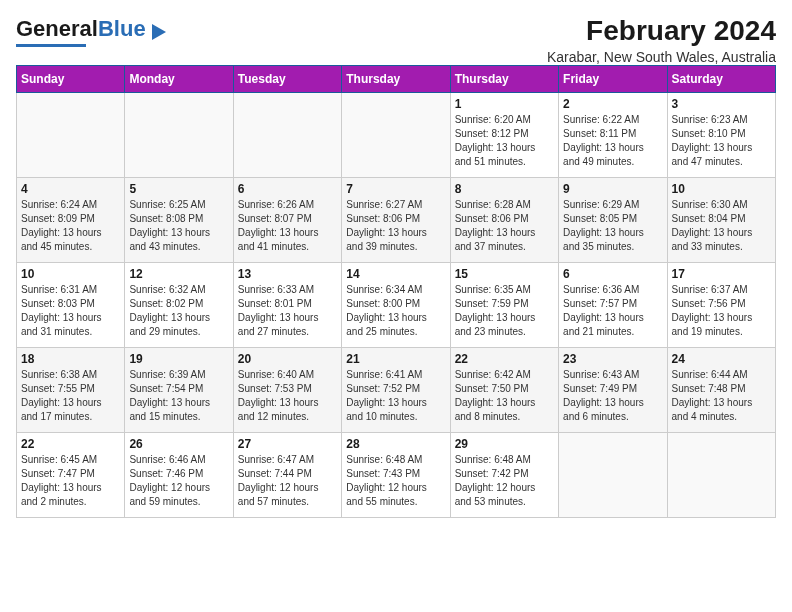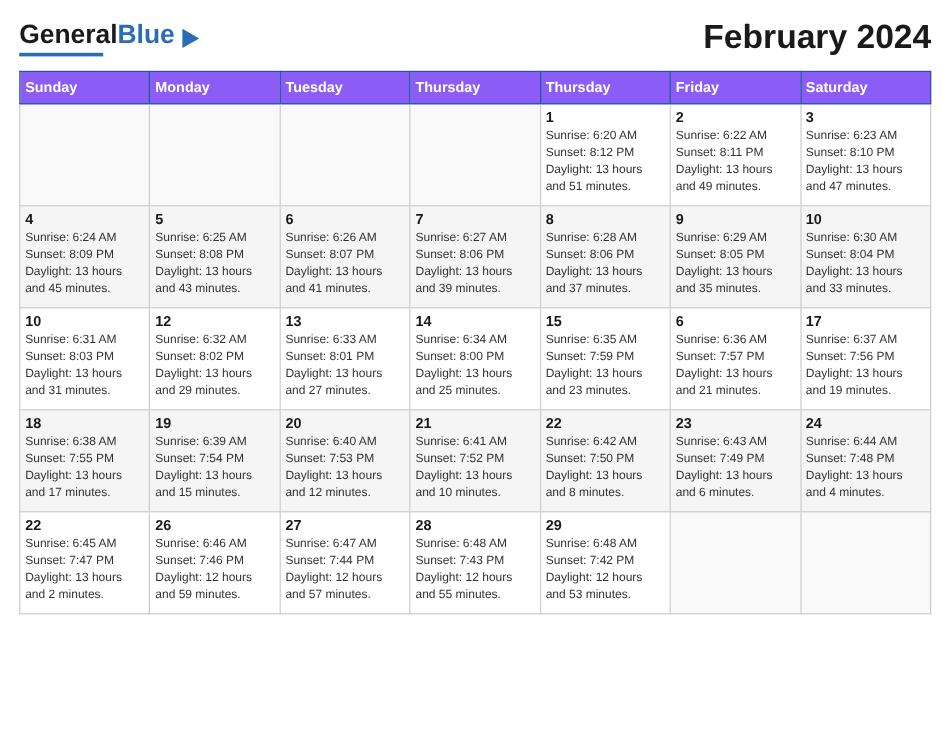--- a/index.html
+++ b/index.html
@@ -7,21 +7,21 @@
       font-family: Arial, sans-serif;
       background: #fff;
       width: 792px;
       min-height: 612px;
       padding: 16px;
     }
     .header-area {
       display: flex;
       justify-content: space-between;
       align-items: flex-start;
-      margin-bottom: 12px;
+      margin-bottom: 0;
     }
     .title-area {
       text-align: right;
     }
     .month-title {
       font-size: 28px;
       font-weight: bold;
       color: #1a1a1a;
       line-height: 1.1;
     }
@@ -29,21 +29,21 @@
       font-size: 14px;
       color: #333;
       margin-top: 2px;
     }
     table {
       width: 100%;
       border-collapse: collapse;
       table-layout: fixed;
     }
     thead th {
-      background-color: #8b5cf6;
+      background-color: #a21caf;
       color: white;
       font-size: 12px;
       font-weight: bold;
       padding: 6px 4px;
       text-align: left;
       border: 1px solid #1a5a9a;
     }
     td {
       border: 1px solid #ccc;
       vertical-align: top;
@@ -96,20 +96,21 @@
     <div>
       <div>
         <span style="font-size:22px;font-weight:bold;color:#1a1a1a;">General</span><span style="font-size:22px;font-weight:bold;color:#2a6db5;">Blue</span>
         <span class="logo-arrow"></span>
       </div>
       <div style="height:3px;background:#2a6db5;width:70px;margin-top:2px;"></div>
     </div>
   </div>
   <div class="title-area">
     <div class="month-title">February 2024</div>
+    <div class="location">Karabar, New South Wales, Australia</div>
   </div>
 </div>
 
 <table>
   <thead>
     <tr>
     <th>Sunday</th>
         <th>Monday</th>
         <th>Tuesday</th>
         <th>Thursday</th>

